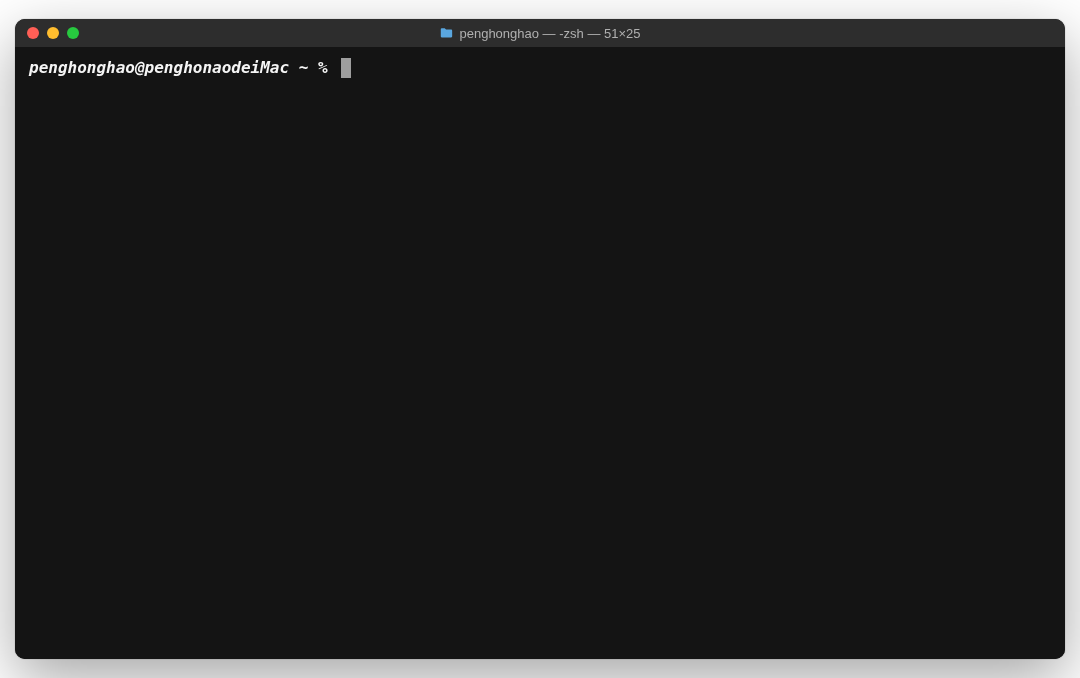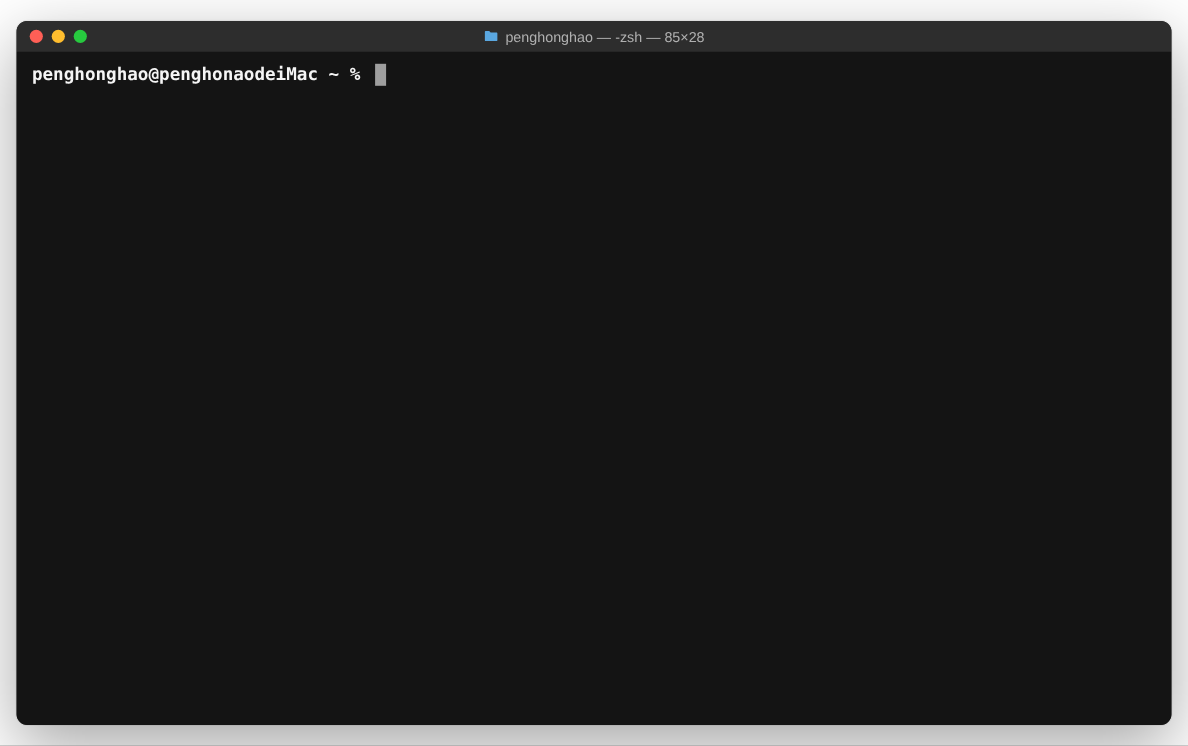--- a/index.html
+++ b/index.html
@@ -86,20 +86,21 @@
       color: #f5f5f5;
       line-height: 1.4;
       overflow: hidden;
     }
 
     .prompt-line {
       display: flex;
       align-items: center;
       white-space: pre;
       font-weight: 600;
+      font-style: italic;
     }
 
     .cursor-block {
       display: inline-block;
       width: 10px;
       height: 20px;
       background: #9e9e9e;
       margin-left: 4px;
       vertical-align: middle;
     }
@@ -113,21 +114,21 @@
       <div class="traffic-light close"></div>
       <div class="traffic-light minimize"></div>
       <div class="traffic-light maximize"></div>
     </div>
     <div class="titlebar-center">
       <span class="folder-icon">
         <svg viewBox="0 0 16 16" fill="none">
           <path d="M1.5 3.5C1.5 2.94772 1.94772 2.5 2.5 2.5H6L7.5 4H13.5C14.0523 4 14.5 4.44772 14.5 5V12C14.5 12.5523 14.0523 13 13.5 13H2.5C1.94772 13 1.5 12.5523 1.5 12V3.5Z" fill="#5aa7e0"></path>
         </svg>
       </span>
-      <span>penghonghao — -zsh — 85×28</span>
+      <span>penghonghao — -zsh — 51×25</span>
     </div>
   </div>
   <div class="terminal-body">
     <div class="prompt-line">
       <span>penghonghao@penghonaodeiMac ~ % </span><span></span><span class="cursor-block"></span>
     </div>
   </div>
 </div>
 
 </body></html>

